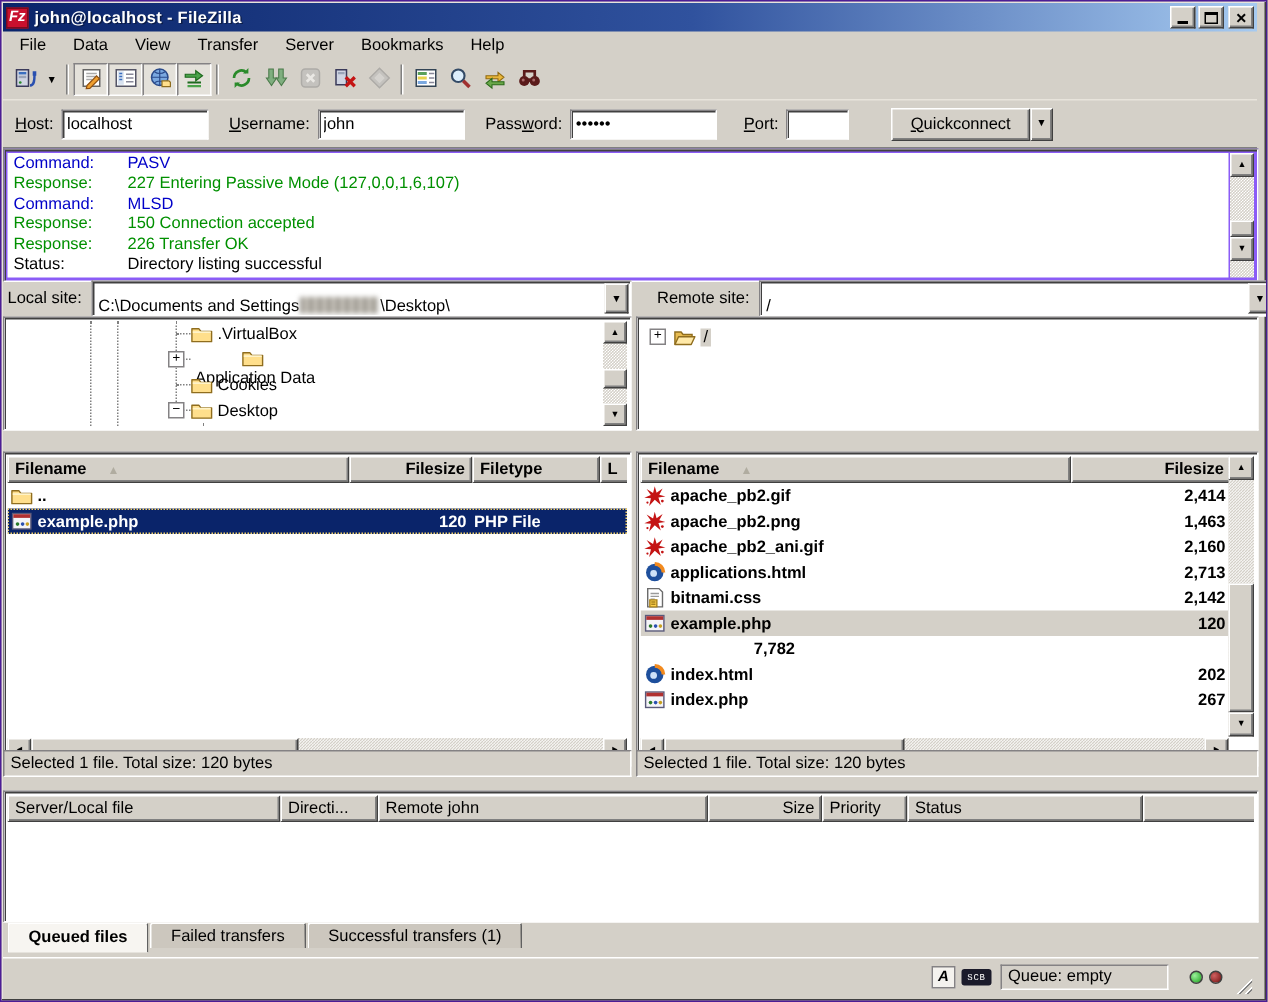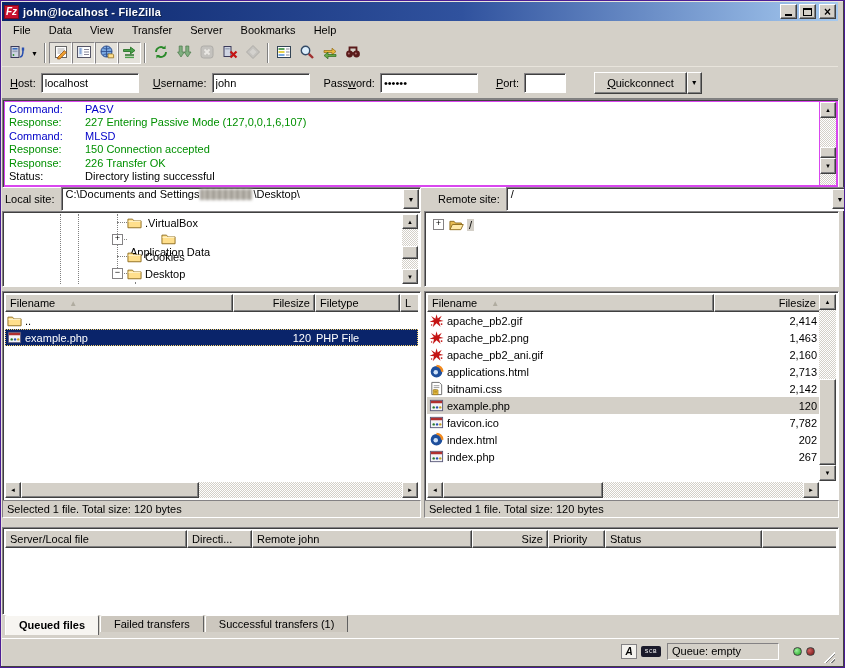--- a/index.html
+++ b/index.html
@@ -6,21 +6,21 @@
   html,body { margin:0; padding:0; background:#808080; }
   .window {
     position:relative; width:845px; height:668px;
     background:#d4d0c8; border:1px solid #4c1d95;
     box-shadow: inset -1px -1px 0 #404040, inset 1px 1px 0 #e8e4dc;
     font-family:"Liberation Sans", sans-serif; font-size:11px; color:#000;
     overflow:hidden;
   }
   .abs { position:absolute; }
   .raised { border:1px solid; border-color:#fff #404040 #404040 #fff; box-shadow: inset -1px -1px 0 #808080; background:#d4d0c8; }
-  .white-sunken { background:#d946ef; border:1px solid; border-color:#848284 #fff #fff #848284; box-shadow: inset 1px 1px 0 #404040; }
+  .white-sunken { background:#8b5cf6; border:1px solid; border-color:#848284 #fff #fff #848284; box-shadow: inset 1px 1px 0 #404040; }
 
   
   .titlebar { left:1px; top:1px; width:836px; height:19px;
     background:linear-gradient(90deg,#0a246a 0%, #30529e 55%, #a6caf0 100%);
     display:flex; align-items:center; padding:0 2px; }
   .fz-ico { width:15px; height:14px; background:#c8102e; border:1px solid #7a0a1e;
     color:#fff; font-weight:bold; font-size:10px; line-height:12px; text-align:center; font-style:italic; }
   .title-text { color:#fff; font-weight:bold; margin-left:4px; flex:1;
     text-shadow:1px 1px 0 rgba(0,0,0,.4); letter-spacing:.2px; }
   .winbtn { width:17px; height:15px; margin-left:2px; display:flex; align-items:center; justify-content:center;
@@ -64,42 +64,42 @@
       linear-gradient(45deg,#fff 25%,#d4d0c8 25%,#d4d0c8 75%,#fff 75%);
     background-size:2px 2px; background-position:0 0,1px 1px; }
   .sb-btn { background:#d4d0c8; border:1px solid; border-color:#fff #404040 #404040 #fff; box-shadow:inset -1px -1px 0 #808080;
     display:flex; align-items:center; justify-content:center; font-size:6px; color:#000; }
   .sb-thumb { background:#d4d0c8; border:1px solid; border-color:#fff #404040 #404040 #fff; box-shadow:inset -1px -1px 0 #808080; }
 
   
   .sitebar { top:187px; height:22px; display:flex; align-items:center; }
   .site-label { padding:0 6px 0 3px; white-space:nowrap; }
   .combo { flex:1; height:24px; background:#fff; border:1px solid; border-color:#848284 #fff #fff #848284;
-    box-shadow:inset 1px 1px 0 #404040; display:flex; align-items:flex-start; padding-left:4px; position:relative; overflow:hidden; }
+    box-shadow:inset 1px 1px 0 #404040; display:flex; align-items:flex-end; padding-left:4px; position:relative; overflow:hidden; }
   .combo-arrow { position:absolute; right:1px; top:1px; bottom:1px; width:16px; background:#d4d0c8;
     border:1px solid; border-color:#fff #404040 #404040 #fff; box-shadow:inset -1px -1px 0 #808080;
     display:flex; align-items:center; justify-content:center; font-size:7px; }
   .blurbox { display:inline-block; width:52px; height:11px; margin:0 1px; vertical-align:-2px;
     background:repeating-linear-gradient(90deg,#9a968e 0 3px,#c6c2ba 3px 6px); filter:blur(1.6px); }
 
   
   .treepane { top:210px; height:76px; background:#fff; }
   .tree-inner { position:absolute; inset:2px; overflow:hidden; }
   .vguide { position:absolute; width:1px; border-left:1px dotted #808080; }
   .hguide { position:absolute; height:1px; border-top:1px dotted #808080; }
   .tree-row { position:absolute; height:17px; display:flex; align-items:center; }
   .pbox { position:absolute; width:11px; height:11px; background:#fff; border:1px solid #848284;
     font-size:9px; line-height:9px; text-align:center; font-family:"Liberation Mono",monospace; }
   .tree-label { margin-left:3px; white-space:nowrap; }
   .tree-label.grey-sel { background:#d4d0c8; padding:0 2px; }
   .fileicon { width:15px; height:15px; flex:none; }
   .fileicon svg { width:15px; height:15px; display:block; }
 
   
-  .listpane { top:290px; height:210px; background:#fff; }
+  .listpane { top:300px; height:210px; background:#fff;font-weight:bold; }
   .list-inner { position:absolute; inset:2px; overflow:hidden; background:#fff; }
   .lheader { position:absolute; left:0; top:0; right:0; height:18px; display:flex; background:#d4d0c8; }
   .hcell { height:18px; border:1px solid; border-color:#fff #404040 #404040 #fff; box-shadow:inset -1px -1px 0 #808080;
     background:#d4d0c8; display:flex; align-items:center; padding:0 4px; overflow:hidden; white-space:nowrap; flex:none; }
   .hcell.right { justify-content:flex-end; }
   .sortmark { color:#b0aca0; font-size:8px; margin-left:14px; }
   .rows { position:absolute; left:0; right:0; top:18px; bottom:17px; overflow:hidden; }
   .frow { display:flex; height:17px; align-items:center; white-space:nowrap; }
   .fcell { flex:none; overflow:hidden; padding:0 4px 0 1px; display:flex; align-items:center; height:17px; }
   .fcell.right { justify-content:flex-end; }
@@ -563,32 +563,20 @@
                   <circle cx="5" cy="10" r="1.3" fill="#2a7a2a"></circle>
                   <circle cx="8.6" cy="10" r="1.3" fill="#2a50b0"></circle>
                   <circle cx="12" cy="10" r="1.3" fill="#c8a020"></circle>
                 </svg>
               </span>
               <span class="fname-text">example.php</span>
             </div>
             <div class="fcell right" style="width: 107px;">120</div>
           </div>
           <div class="frow">
-            <div class="fcell" style="width: 287px; padding-left: 2px;">
-              <span class="fileicon">
-                <svg viewBox="0 0 16 16">
-                  <rect x="1.5" y="2.5" width="13" height="11" fill="#f4f4f8" stroke="#5a5a7a"></rect>
-                  <rect x="2" y="3" width="12" height="2.6" fill="#b03030"></rect>
-                  <circle cx="5" cy="10" r="1.3" fill="#2a7a2a"></circle>
-                  <circle cx="8.6" cy="10" r="1.3" fill="#2a50b0"></circle>
-                  <circle cx="12" cy="10" r="1.3" fill="#c8a020"></circle>
-                </svg>
-              </span>
-              <span class="fname-text">favicon.ico</span>
-            </div>
             <div class="fcell right" style="width: 107px;">7,782</div>
           </div>
           <div class="frow">
             <div class="fcell" style="width: 287px; padding-left: 2px;">
               <span class="fileicon">
                 <svg viewBox="0 0 16 16">
                   <circle cx="8" cy="8.2" r="6.2" fill="#1e4f9c"></circle>
                   <path d="M8 2a6.2 6.2 0 0 1 6.2 6.2" stroke="#f28a1e" stroke-width="2.6" fill="none"></path>
                   <circle cx="7.2" cy="8.8" r="2.4" fill="#cfe2f8"></circle>
                 </svg>

